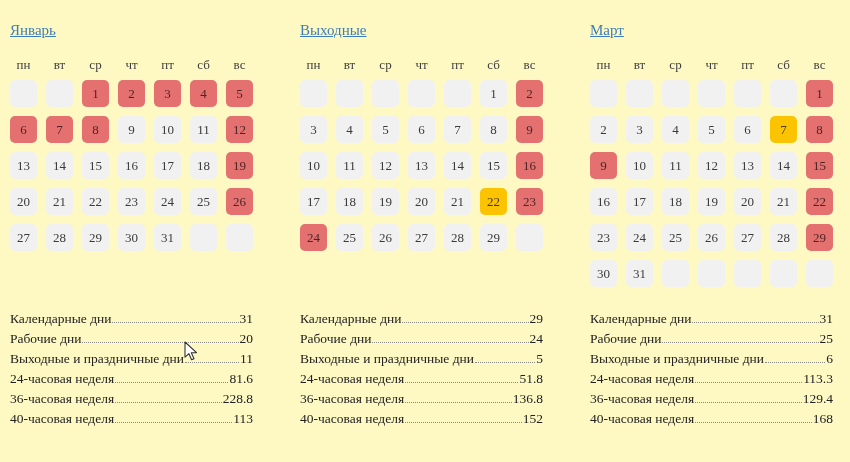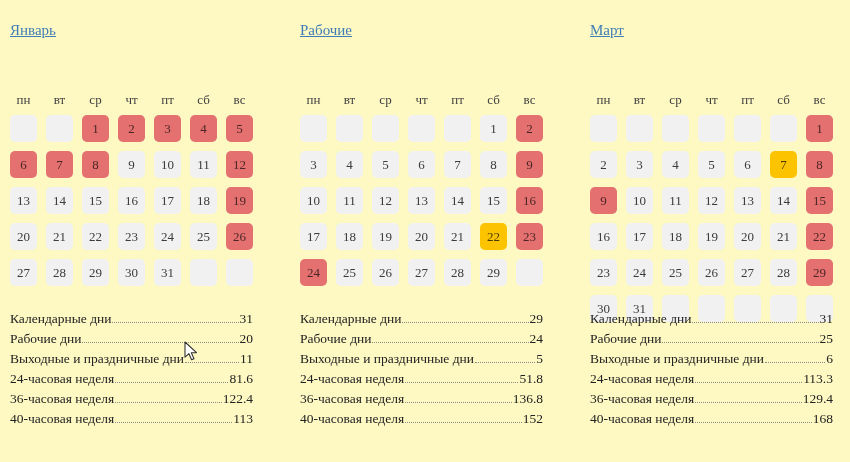--- a/index.html
+++ b/index.html
@@ -26,21 +26,21 @@
     line-height:20px;
   }
   .weekdays {
     display:grid;
     grid-template-columns:repeat(7,27px);
     gap:9px;
     margin-top:17px;
     font-size:13px;
     color:#3f3f3f;
   }
-  .weekdays span { text-align:center;margin-top:35px; }
+  .weekdays span { text-align:center; }
   .grid {
     display:grid;
     grid-template-columns:repeat(7,27px);
     grid-auto-rows:27px;
     gap:9px;
     margin-top:7px;
     align-content:start;
   }
   .cell {
     width:27px; height:27px;
@@ -119,21 +119,21 @@
           <div class="cell work">25</div>
           <div class="cell holiday">26</div>
           <div class="cell work">27</div>
           <div class="cell work">28</div>
           <div class="cell work">29</div>
           <div class="cell work">30</div>
           <div class="cell work">31</div>
           <div class="cell empty"></div>
           <div class="cell empty"></div>
         </div></div>
-      <div class="month"><a class="month-title">Рабочие</a><div class="weekdays">
+      <div class="month"><a class="month-title">Выходные</a><div class="weekdays">
           <span>пн</span>
           <span>вт</span>
           <span>ср</span>
           <span>чт</span>
           <span>пт</span>
           <span>сб</span>
           <span>вс</span>
         </div><div class="grid">
           <div class="cell empty"></div>
           <div class="cell empty"></div>
@@ -242,21 +242,21 @@
           <span class="stat-value">11</span>
         </div>
         <div class="stat-row">
           <span class="stat-label">24-часовая неделя</span>
           <span class="dots"></span>
           <span class="stat-value">81.6</span>
         </div>
         <div class="stat-row">
           <span class="stat-label">36-часовая неделя</span>
           <span class="dots"></span>
-          <span class="stat-value">122.4</span>
+          <span class="stat-value">228.8</span>
         </div>
         <div class="stat-row">
           <span class="stat-label">40-часовая неделя</span>
           <span class="dots"></span>
           <span class="stat-value">113</span>
         </div>
       </div>
       <div class="stats-col">
         <div class="stat-row">
           <span class="stat-label">Календарные дни</span>

